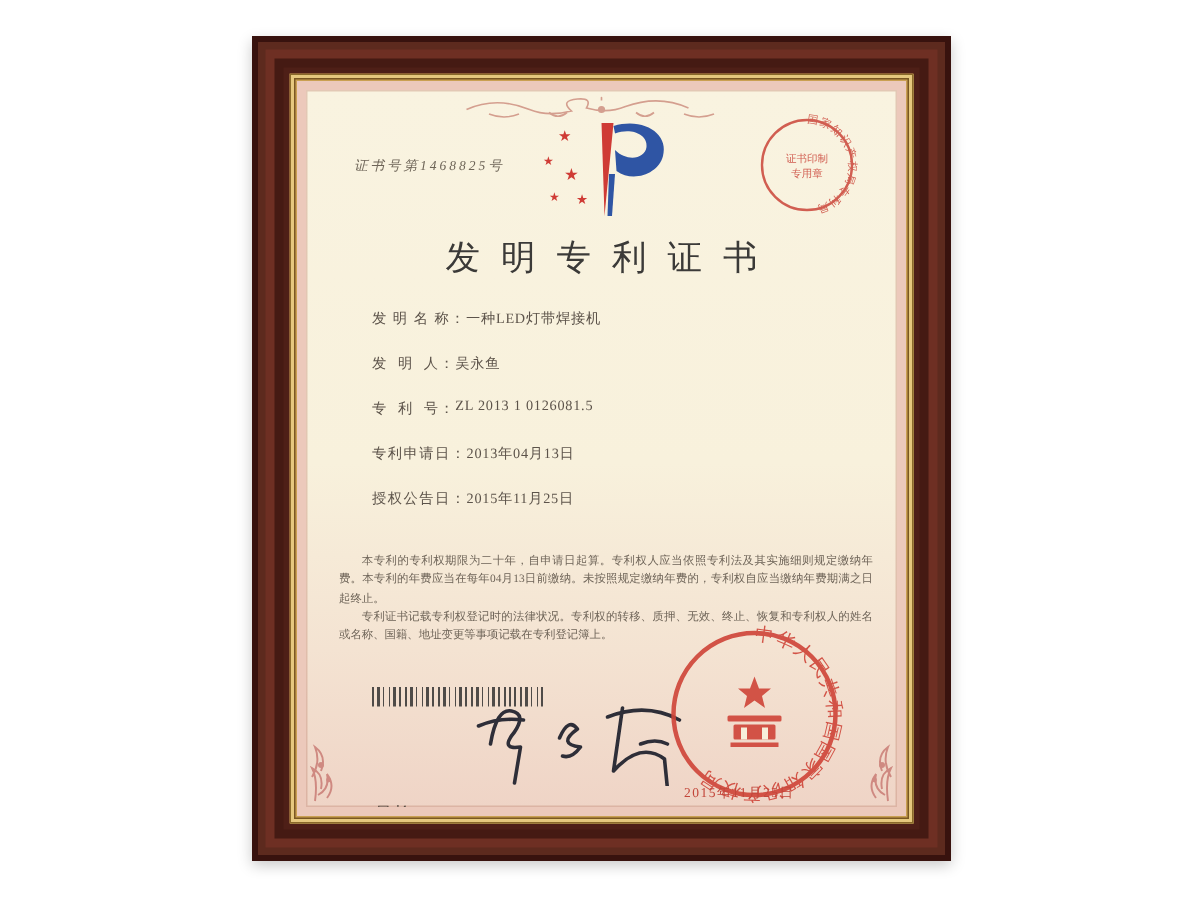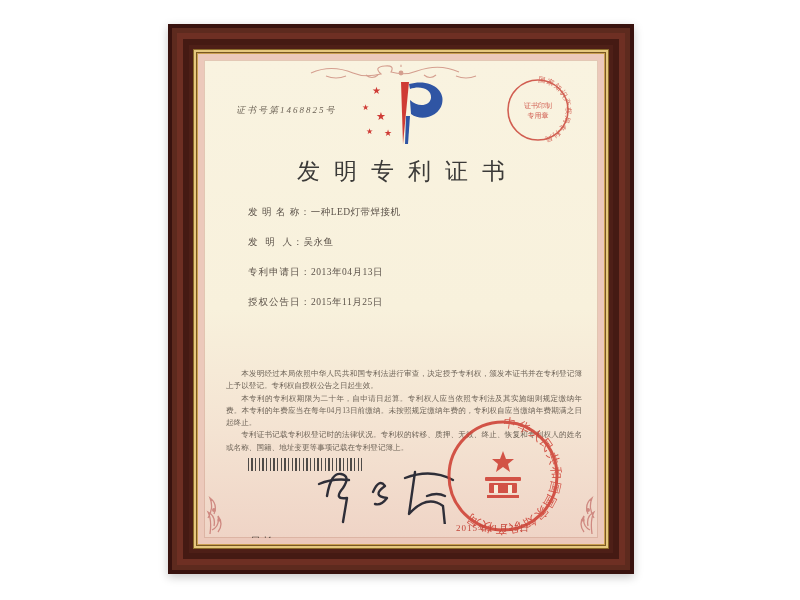--- a/index.html
+++ b/index.html
@@ -134,31 +134,34 @@
         <div class="fields">
           <div class="field-row">
             <span class="lbl">发 明 名 称：</span>
             <span class="val">一种LED灯带焊接机</span>
           </div>
           <div class="field-row">
             <span class="lbl">发  明  人：</span>
             <span class="val">吴永鱼</span>
           </div>
           <div class="field-row">
+            <span class="lbl">专  利  号：</span>
+            <span class="val">ZL 2013 1 0126081.5</span>
+          </div>
+          <div class="field-row">
             <span class="lbl">专利申请日：</span>
             <span class="val">2013年04月13日</span>
           </div>
           <div class="field-row">
             <span class="lbl">授权公告日：</span>
             <span class="val">2015年11月25日</span>
           </div>
         </div>
 
         <div class="body-text">
-          <p>本发明经过本局依照中华人民共和国专利法进行审查，决定授予专利权，颁发本证书并在专利登记簿上予以登记。专利权自授权公告之日起生效。</p>
           <p>本专利的专利权期限为二十年，自申请日起算。专利权人应当依照专利法及其实施细则规定缴纳年费。本专利的年费应当在每年04月13日前缴纳。未按照规定缴纳年费的，专利权自应当缴纳年费期满之日起终止。</p>
           <p>专利证书记载专利权登记时的法律状况。专利权的转移、质押、无效、终止、恢复和专利权人的姓名或名称、国籍、地址变更等事项记载在专利登记簿上。</p>
         </div>
 
         <div class="barcode"></div>
 
         <div class="director">
           <div>局长</div>
           <div class="name">申长雨</div>
         </div>

